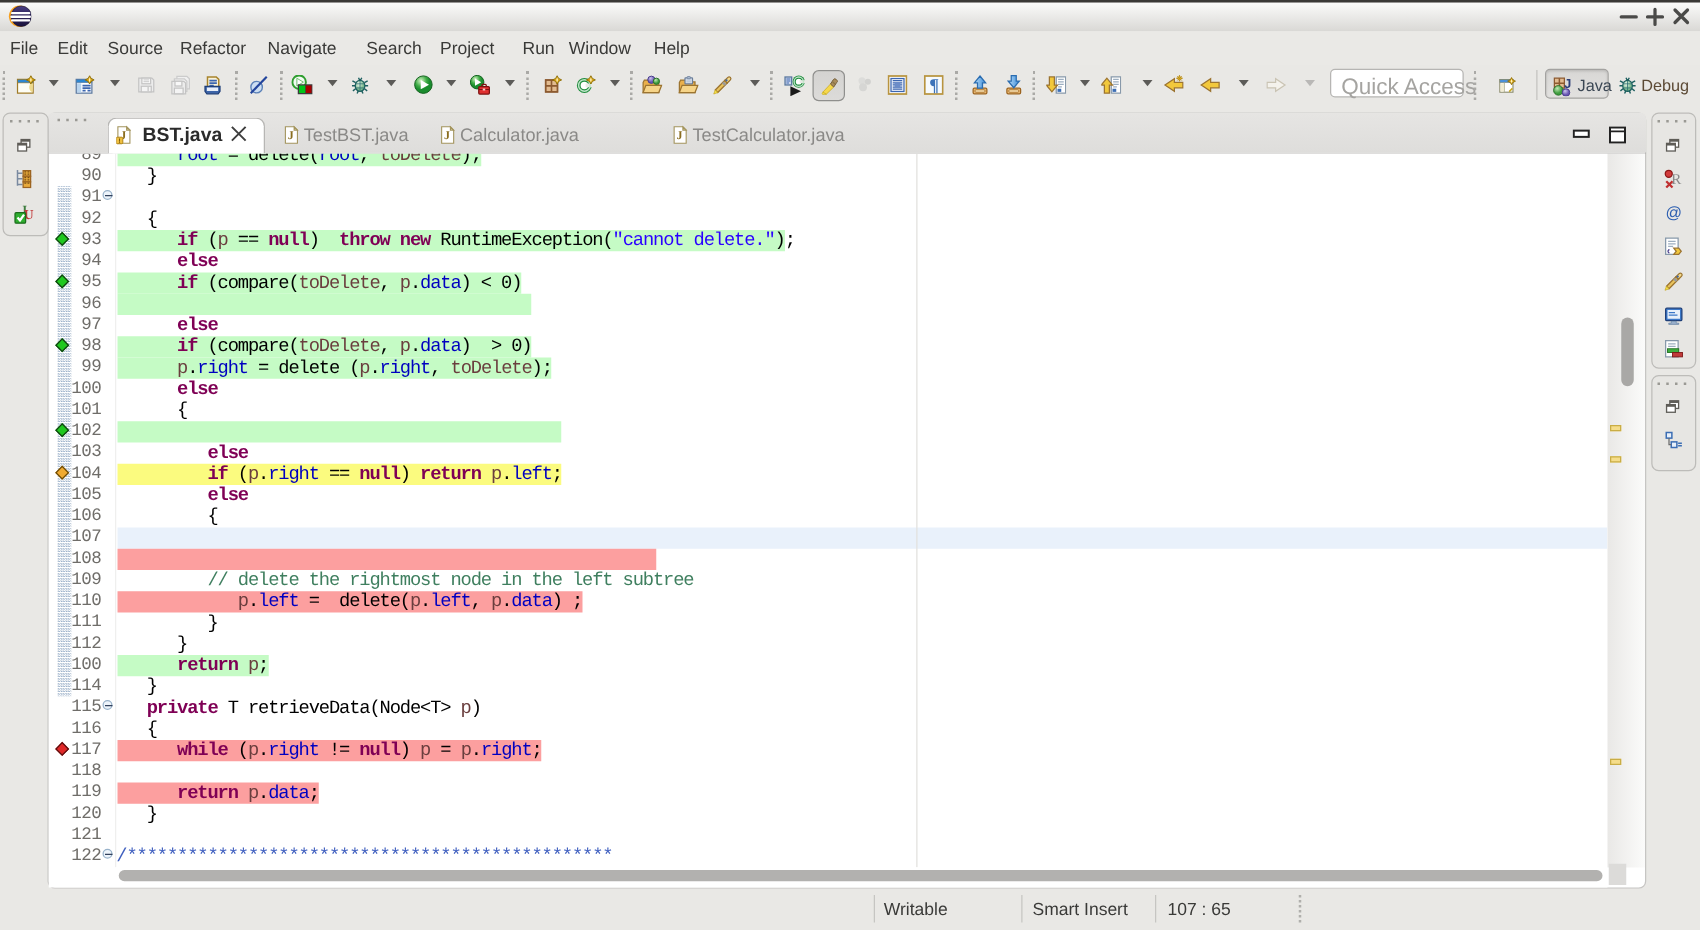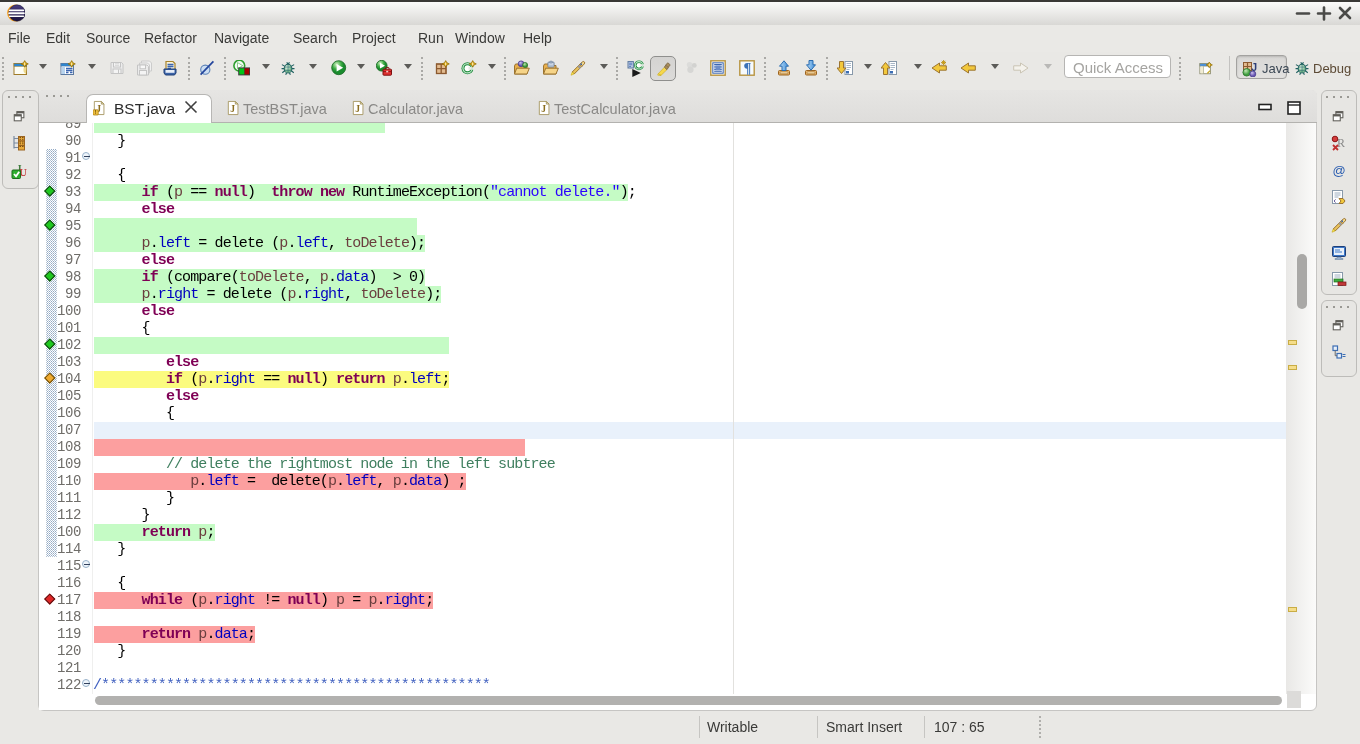--- a/index.html
+++ b/index.html
@@ -303,21 +303,21 @@
 <div style="position:absolute;left:1044px;top:64px;width:0;height:0;border-left:4px solid transparent;border-right:4px solid transparent;border-top:5px solid #b9b8b6"></div>
 <div style="position:absolute;left:2px;top:57px;height:23px;width:0;border-left:2px dotted #aaa9a6"></div>
 <div style="position:absolute;left:188px;top:57px;height:23px;width:0;border-left:2px dotted #aaa9a6"></div>
 <div style="position:absolute;left:224px;top:57px;height:23px;width:0;border-left:2px dotted #aaa9a6"></div>
 <div style="position:absolute;left:421px;top:57px;height:23px;width:0;border-left:2px dotted #aaa9a6"></div>
 <div style="position:absolute;left:504px;top:57px;height:23px;width:0;border-left:2px dotted #aaa9a6"></div>
 <div style="position:absolute;left:616px;top:57px;height:23px;width:0;border-left:2px dotted #aaa9a6"></div>
 <div style="position:absolute;left:764px;top:57px;height:23px;width:0;border-left:2px dotted #aaa9a6"></div>
 <div style="position:absolute;left:826px;top:57px;height:23px;width:0;border-left:2px dotted #aaa9a6"></div>
 <div style="position:absolute;left:1064px;top:55px;width:107px;height:23px;background:#fff;border:1px solid #b6b5b3;border-radius:4px"></div>
-<div style="position:absolute;left:1073px;top:59px;font-size:15px;color:#a5a4a1">Quick Access</div>
+<div style="position:absolute;left:1073px;top:59px;font-size:18px;color:#a5a4a1">Quick Access</div>
 <div style="position:absolute;left:1179px;top:57px;height:23px;width:0;border-left:2px dotted #aaa9a6"></div>
 <div style="position:absolute;left:1229px;top:56px;height:24px;width:1px;background:#c3c2c0"></div>
 <div style="position:absolute;left:1236px;top:55px;width:51px;height:24px;border:1px solid #a3a2a0;border-radius:4px;background:linear-gradient(#d8d7d5,#e2e1df);box-shadow:inset 0 1px 2px rgba(0,0,0,0.15)"></div>
 <svg style="position:absolute;left:1242px;top:61px" width="16" height="16" viewBox="0 0 16 16">
         <rect x="1.5" y="1.5" width="8" height="8" fill="#e2bb90" stroke="#8c5a30"></rect>
         <path d="M5.5 1.5 V9.5 M1.5 5.5 H9.5" stroke="#8c5a30" stroke-width="1.2"></path>
         <text x="12.2" y="9.5" font-family="Liberation Sans" font-size="10.5" font-weight="bold" fill="#2c3e78" text-anchor="middle">J</text>
         <circle cx="4.7" cy="11.3" r="3.8" fill="url(#gb2)" stroke="#2a722a" stroke-width="0.8"></circle>
         <defs>
           <radialGradient id="gb2" cx="0.38" cy="0.3">
@@ -350,21 +350,21 @@
 <div class="egroup"></div>
 <div class="tabstrip"></div>
 <div style="position:absolute;left:86px;top:94px;width:126px;height:29px;background:#fff;border:1px solid #b7b6b4;border-bottom:none;border-radius:7px 7px 0 0"></div>
 <svg style="position:absolute;left:93px;top:100px" width="14" height="16" viewBox="0 0 16 16">
       <path d="M1.5 0.5 h8 l3 3 v12 h-11 Z" fill="#fff" stroke="#a3945c"></path>
       <path d="M9.5 0.5 l3 3 h-3 Z" fill="#e8e0c0" stroke="#a3945c"></path>
       <text x="6.5" y="12" font-family="Liberation Serif" font-size="11" font-weight="bold" fill="#8a6d1f" text-anchor="middle">J</text>
       <rect x="0" y="10" width="6" height="6" fill="#f0c040" stroke="#a87908" stroke-width="0.8" rx="1"></rect>
       <text x="3" y="15" font-family="Liberation Sans" font-size="6" font-weight="bold" fill="#6b4c00" text-anchor="middle">!</text>
     </svg>
-<div style="position:absolute;left:114px;top:100px;font-size:15.5px;font-weight:normal;color:#2b2b2b">BST.java</div>
+<div style="position:absolute;left:114px;top:100px;font-size:15.5px;font-weight:bold;color:#2b2b2b">BST.java</div>
 <svg style="position:absolute;left:184px;top:100px" width="14" height="14" viewBox="0 0 14 14">
       <path d="M1.5 1.5 L12.5 12.5 M12.5 1.5 L1.5 12.5" stroke="#3f3f3f" stroke-width="1.6"></path>
     </svg>
 <svg style="position:absolute;left:227px;top:100px" width="14" height="16" viewBox="0 0 16 16">
       <path d="M1.5 0.5 h8 l3 3 v12 h-11 Z" fill="#fff" stroke="#a3945c"></path>
       <path d="M9.5 0.5 l3 3 h-3 Z" fill="#e8e0c0" stroke="#a3945c"></path>
       <text x="6.5" y="12" font-family="Liberation Serif" font-size="11" font-weight="bold" fill="#8a6d1f" text-anchor="middle">J</text>
     </svg>
 <div style="position:absolute;left:243px;top:101px;font-size:14.5px;color:#8a8987">TestBST.java</div>
 <svg style="position:absolute;left:352px;top:100px" width="14" height="16" viewBox="0 0 16 16">
@@ -384,35 +384,36 @@
     </svg>
 <svg style="position:absolute;left:1287px;top:101px" width="14" height="14" viewBox="0 0 14 14">
       <rect x="1" y="1" width="12" height="12" fill="#fff" stroke="#222" stroke-width="1.6"></rect>
       <path d="M1 4 h12" stroke="#222" stroke-width="1.4"></path>
     </svg>
 <div class="dots" style="left:46px;top:95px"></div>
 <div class="editarea">
 <div class="hatch"></div>
 <div class="hlrow" style="top:-7.5px;width:290.6px;background:#c5fbc5"></div>
       <div class="lnum" style="top:-7.5px">89</div>
+      <div class="crow" style="top:-7.5px">      <span class="f">root</span> = delete(<span class="f">root</span>, <span class="p">toDelete</span>);</div>
 <div class="lnum" style="top:9.5px">90</div>
       <div class="crow" style="top:9.5px">   }</div>
 <div class="lnum" style="top:26.5px">91</div>
 <div class="lnum" style="top:43.5px">92</div>
       <div class="crow" style="top:43.5px">   {</div>
 <div class="hlrow" style="top:60.5px;width:533.6px;background:#c5fbc5"></div>
       <div class="lnum" style="top:60.5px">93</div>
       <div class="crow" style="top:60.5px">      <span class="k">if</span> (<span class="p">p</span> == <span class="k">null</span>)  <span class="k">throw</span> <span class="k">new</span> RuntimeException(<span class="s">"cannot delete."</span>);</div>
 <div class="lnum" style="top:77.5px">94</div>
       <div class="crow" style="top:77.5px">      <span class="k">else</span></div>
 <div class="hlrow" style="top:94.5px;width:323.0px;background:#c5fbc5"></div>
       <div class="lnum" style="top:94.5px">95</div>
+      <div class="crow" style="top:94.5px">      <span class="k">if</span> (compare(<span class="p">toDelete</span>, <span class="p">p</span>.<span class="f">data</span>) &lt; 0)</div>
 <div class="hlrow" style="top:111.5px;width:331.1px;background:#c5fbc5"></div>
       <div class="lnum" style="top:111.5px">96</div>
-      <div class="crow" style="top:111.5px">      <span class="p">p</span>.<span class="f">left</span> = delete (<span class="p">p</span>.<span class="f">left</span>, <span class="p">toDelete</span>);</div>
 <div class="lnum" style="top:128.5px">97</div>
       <div class="crow" style="top:128.5px">      <span class="k">else</span></div>
 <div class="hlrow" style="top:145.5px;width:331.1px;background:#c5fbc5"></div>
       <div class="lnum" style="top:145.5px">98</div>
       <div class="crow" style="top:145.5px">      <span class="k">if</span> (compare(<span class="p">toDelete</span>, <span class="p">p</span>.<span class="f">data</span>)  &gt; 0)</div>
 <div class="hlrow" style="top:162.5px;width:347.3px;background:#c5fbc5"></div>
       <div class="lnum" style="top:162.5px">99</div>
       <div class="crow" style="top:162.5px">      <span class="p">p</span>.<span class="f">right</span> = delete (<span class="p">p</span>.<span class="f">right</span>, <span class="p">toDelete</span>);</div>
 <div class="lnum" style="top:179.5px">100</div>
       <div class="crow" style="top:179.5px">      <span class="k">else</span></div>
@@ -441,20 +442,21 @@
 <div class="lnum" style="top:366.5px">111</div>
       <div class="crow" style="top:366.5px">         }</div>
 <div class="lnum" style="top:383.5px">112</div>
       <div class="crow" style="top:383.5px">      }</div>
 <div class="hlrow" style="top:400.5px;width:120.5px;background:#c5fbc5"></div>
       <div class="lnum" style="top:400.5px">100</div>
       <div class="crow" style="top:400.5px">      <span class="k">return</span> <span class="p">p</span>;</div>
 <div class="lnum" style="top:417.5px">114</div>
       <div class="crow" style="top:417.5px">   }</div>
 <div class="lnum" style="top:434.5px">115</div>
+      <div class="crow" style="top:434.5px">   <span class="k">private</span> T retrieveData(Node&lt;T&gt; <span class="p">p</span>)</div>
 <div class="lnum" style="top:451.5px">116</div>
       <div class="crow" style="top:451.5px">   {</div>
 <div class="hlrow" style="top:468.5px;width:339.2px;background:#fc9f9f"></div>
       <div class="lnum" style="top:468.5px">117</div>
       <div class="crow" style="top:468.5px">      <span class="k">while</span> (<span class="p">p</span>.<span class="f">right</span> != <span class="k">null</span>) <span class="p">p</span> = <span class="p">p</span>.<span class="f">right</span>;</div>
 <div class="lnum" style="top:485.5px">118</div>
 <div class="hlrow" style="top:502.5px;width:161.0px;background:#fc9f9f"></div>
       <div class="lnum" style="top:502.5px">119</div>
       <div class="crow" style="top:502.5px">      <span class="k">return</span> <span class="p">p</span>.<span class="f">data</span>;</div>
 <div class="lnum" style="top:519.5px">120</div>

